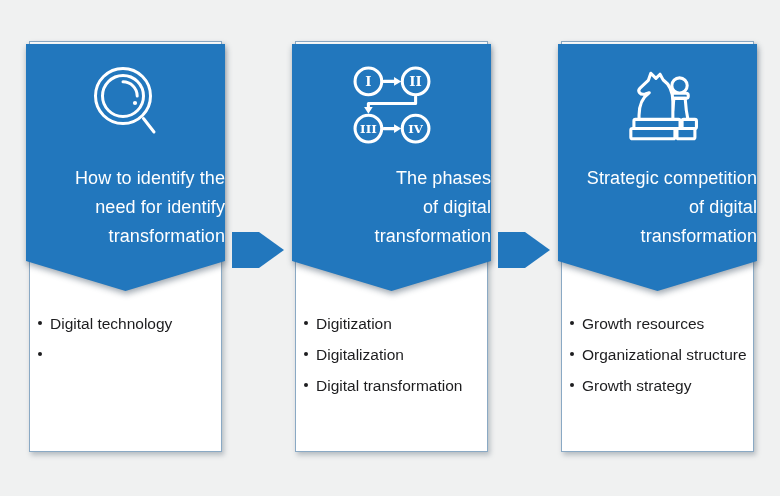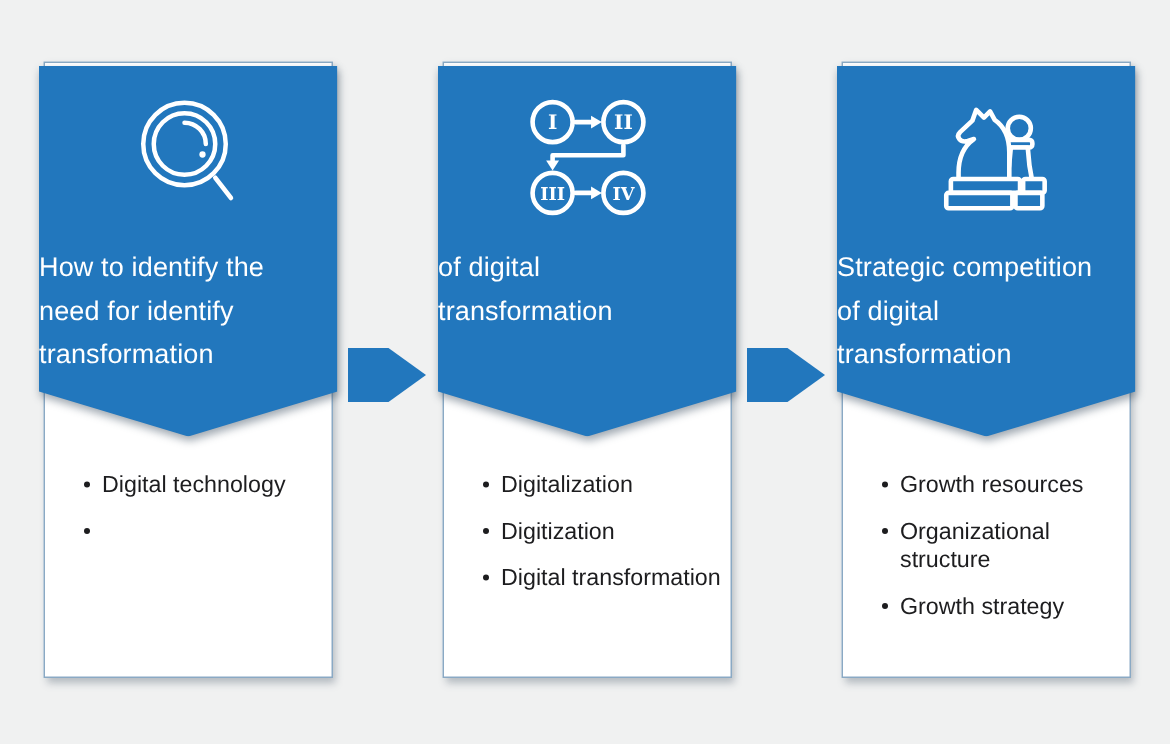--- a/index.html
+++ b/index.html
@@ -18,26 +18,26 @@
   }
   .banner{
     width:100%;height:100%;background:#2277bd;position:relative;
     clip-path:polygon(0 0,100% 0,100% calc(100% - 30px),50% 100%,0 calc(100% - 30px));
   }
   .banner-icon{
     position:absolute;top:12px;left:0;right:0;height:98px;
     display:flex;align-items:center;justify-content:center;
   }
   .banner-title{
-    position:absolute;top:120px;left:0;right:0;text-align:left;
+    position:absolute;top:120px;left:0;right:0;text-align:right;
     color:#ffffff;font-size:18px;line-height:29px;font-weight:400;
     letter-spacing:.1px;
   }
   .bullet-list{
-    position:absolute;top:272px;left:25px;right:6px;margin:0;padding:0;
+    position:absolute;top:272px;left:7px;right:6px;margin:0;padding:0;
     list-style:none;color:#1d1d1f;font-size:15.5px;line-height:19px;
   }
   .bullet-list li{position:relative;padding-left:13px;margin-bottom:12px;}
   .bullet-dot{
     position:absolute;left:1px;top:7px;width:4px;height:4px;border-radius:50%;
     background:#1d1d1f;
   }
   .flow-arrow{position:absolute;top:232px;width:52px;height:36px;}
   svg{display:block;}
   .stroke{fill:none;stroke:#ffffff;stroke-width:3;stroke-linecap:round;stroke-linejoin:round;}
@@ -76,22 +76,22 @@
     </div>
   </div>
 
   <svg class="flow-arrow" style="left:232px" viewBox="0 0 52 36">
     <polygon points="0,0 27,0 52,18 27,36 0,36" fill="#2277bd"></polygon>
   </svg>
 
   <div class="card" style="left:295px">
     <div class="card-body">
       <ul class="bullet-list">
+        <li><span class="bullet-dot"></span><span>Digitization</span></li>
         <li><span class="bullet-dot"></span><span>Digitalization</span></li>
-        <li><span class="bullet-dot"></span><span>Digitization</span></li>
         <li><span class="bullet-dot"></span><span>Digital transformation</span></li>
       </ul>
     </div>
     <div class="banner-wrap">
       <div class="banner">
         <div class="banner-icon">
           <svg width="78" height="78" viewBox="0 0 76 76">
             <circle class="stroke" cx="15" cy="15" r="13"></circle>
             <circle class="stroke" cx="61" cy="15" r="13"></circle>
             <circle class="stroke" cx="15" cy="61" r="13"></circle>
@@ -102,20 +102,21 @@
             <polygon points="10.8,40 19.2,40 15,46.5" fill="#ffffff"></polygon>
             <line class="stroke" x1="30" y1="61" x2="40" y2="61"></line>
             <polygon points="40,56.8 47,61 40,65.2" fill="#ffffff"></polygon>
             <text class="roman" x="15" y="19.6" font-size="13">I</text>
             <text class="roman" x="61" y="19.6" font-size="13">II</text>
             <text class="roman" x="15" y="65.3" font-size="11.5">III</text>
             <text class="roman" x="61" y="65.3" font-size="11.5">IV</text>
           </svg>
         </div>
         <div class="banner-title">
+          <div>The phases</div>
           <div>of digital</div>
           <div>transformation</div>
         </div>
       </div>
     </div>
   </div>
 
   <svg class="flow-arrow" style="left:498px" viewBox="0 0 52 36">
     <polygon points="0,0 27,0 52,18 27,36 0,36" fill="#2277bd"></polygon>
   </svg>

